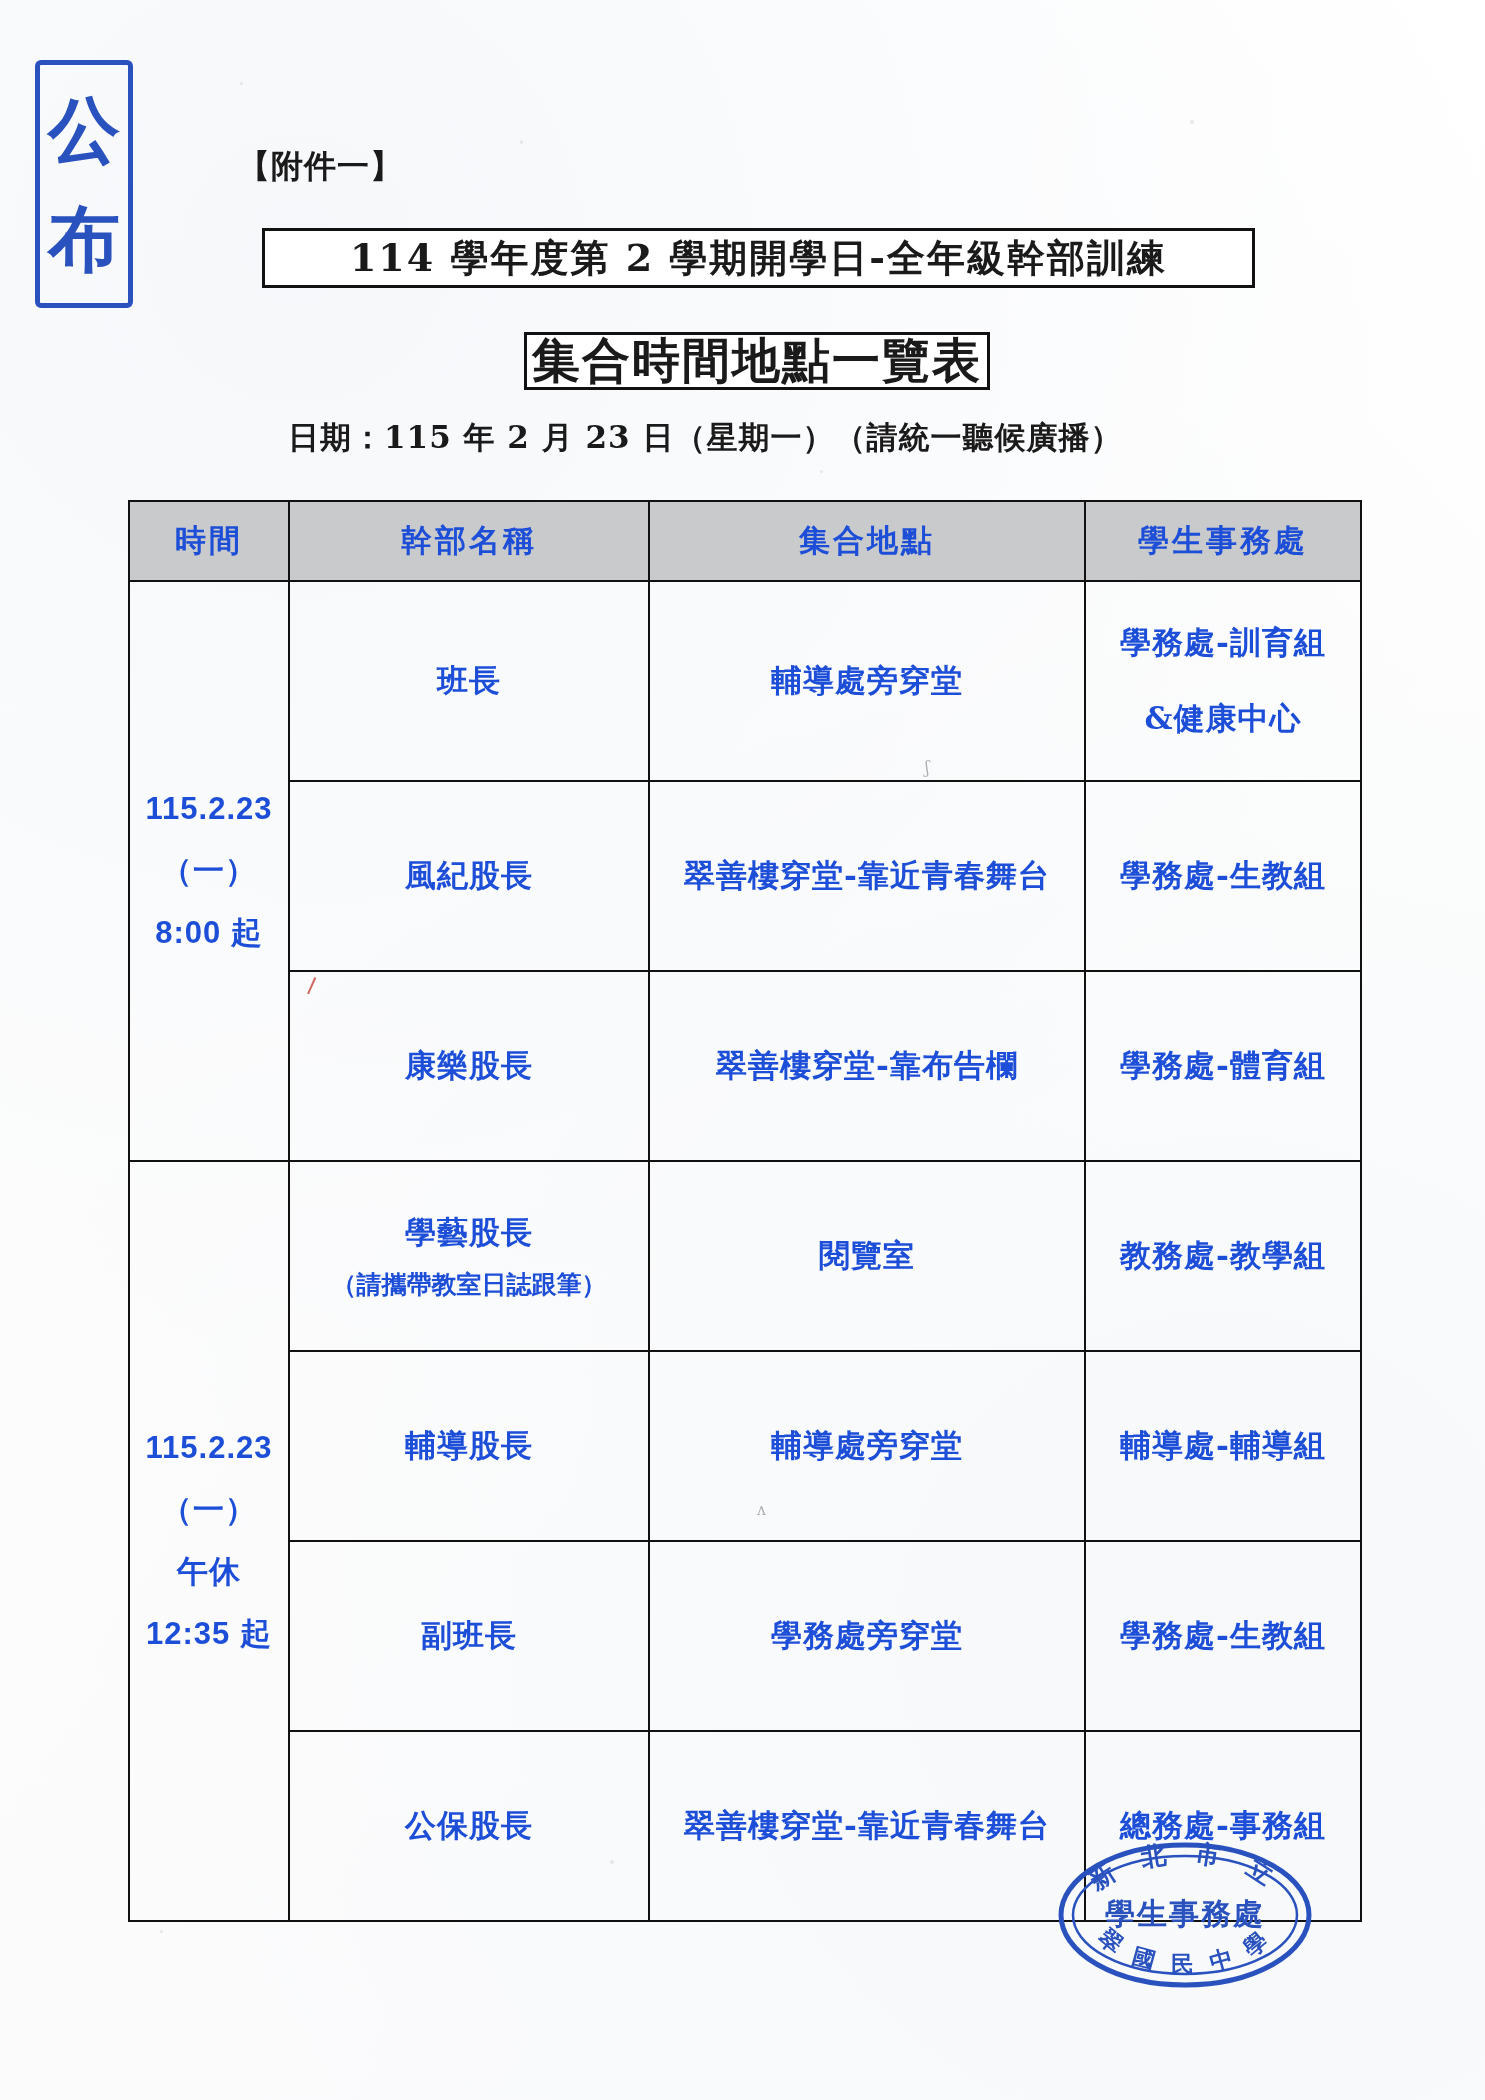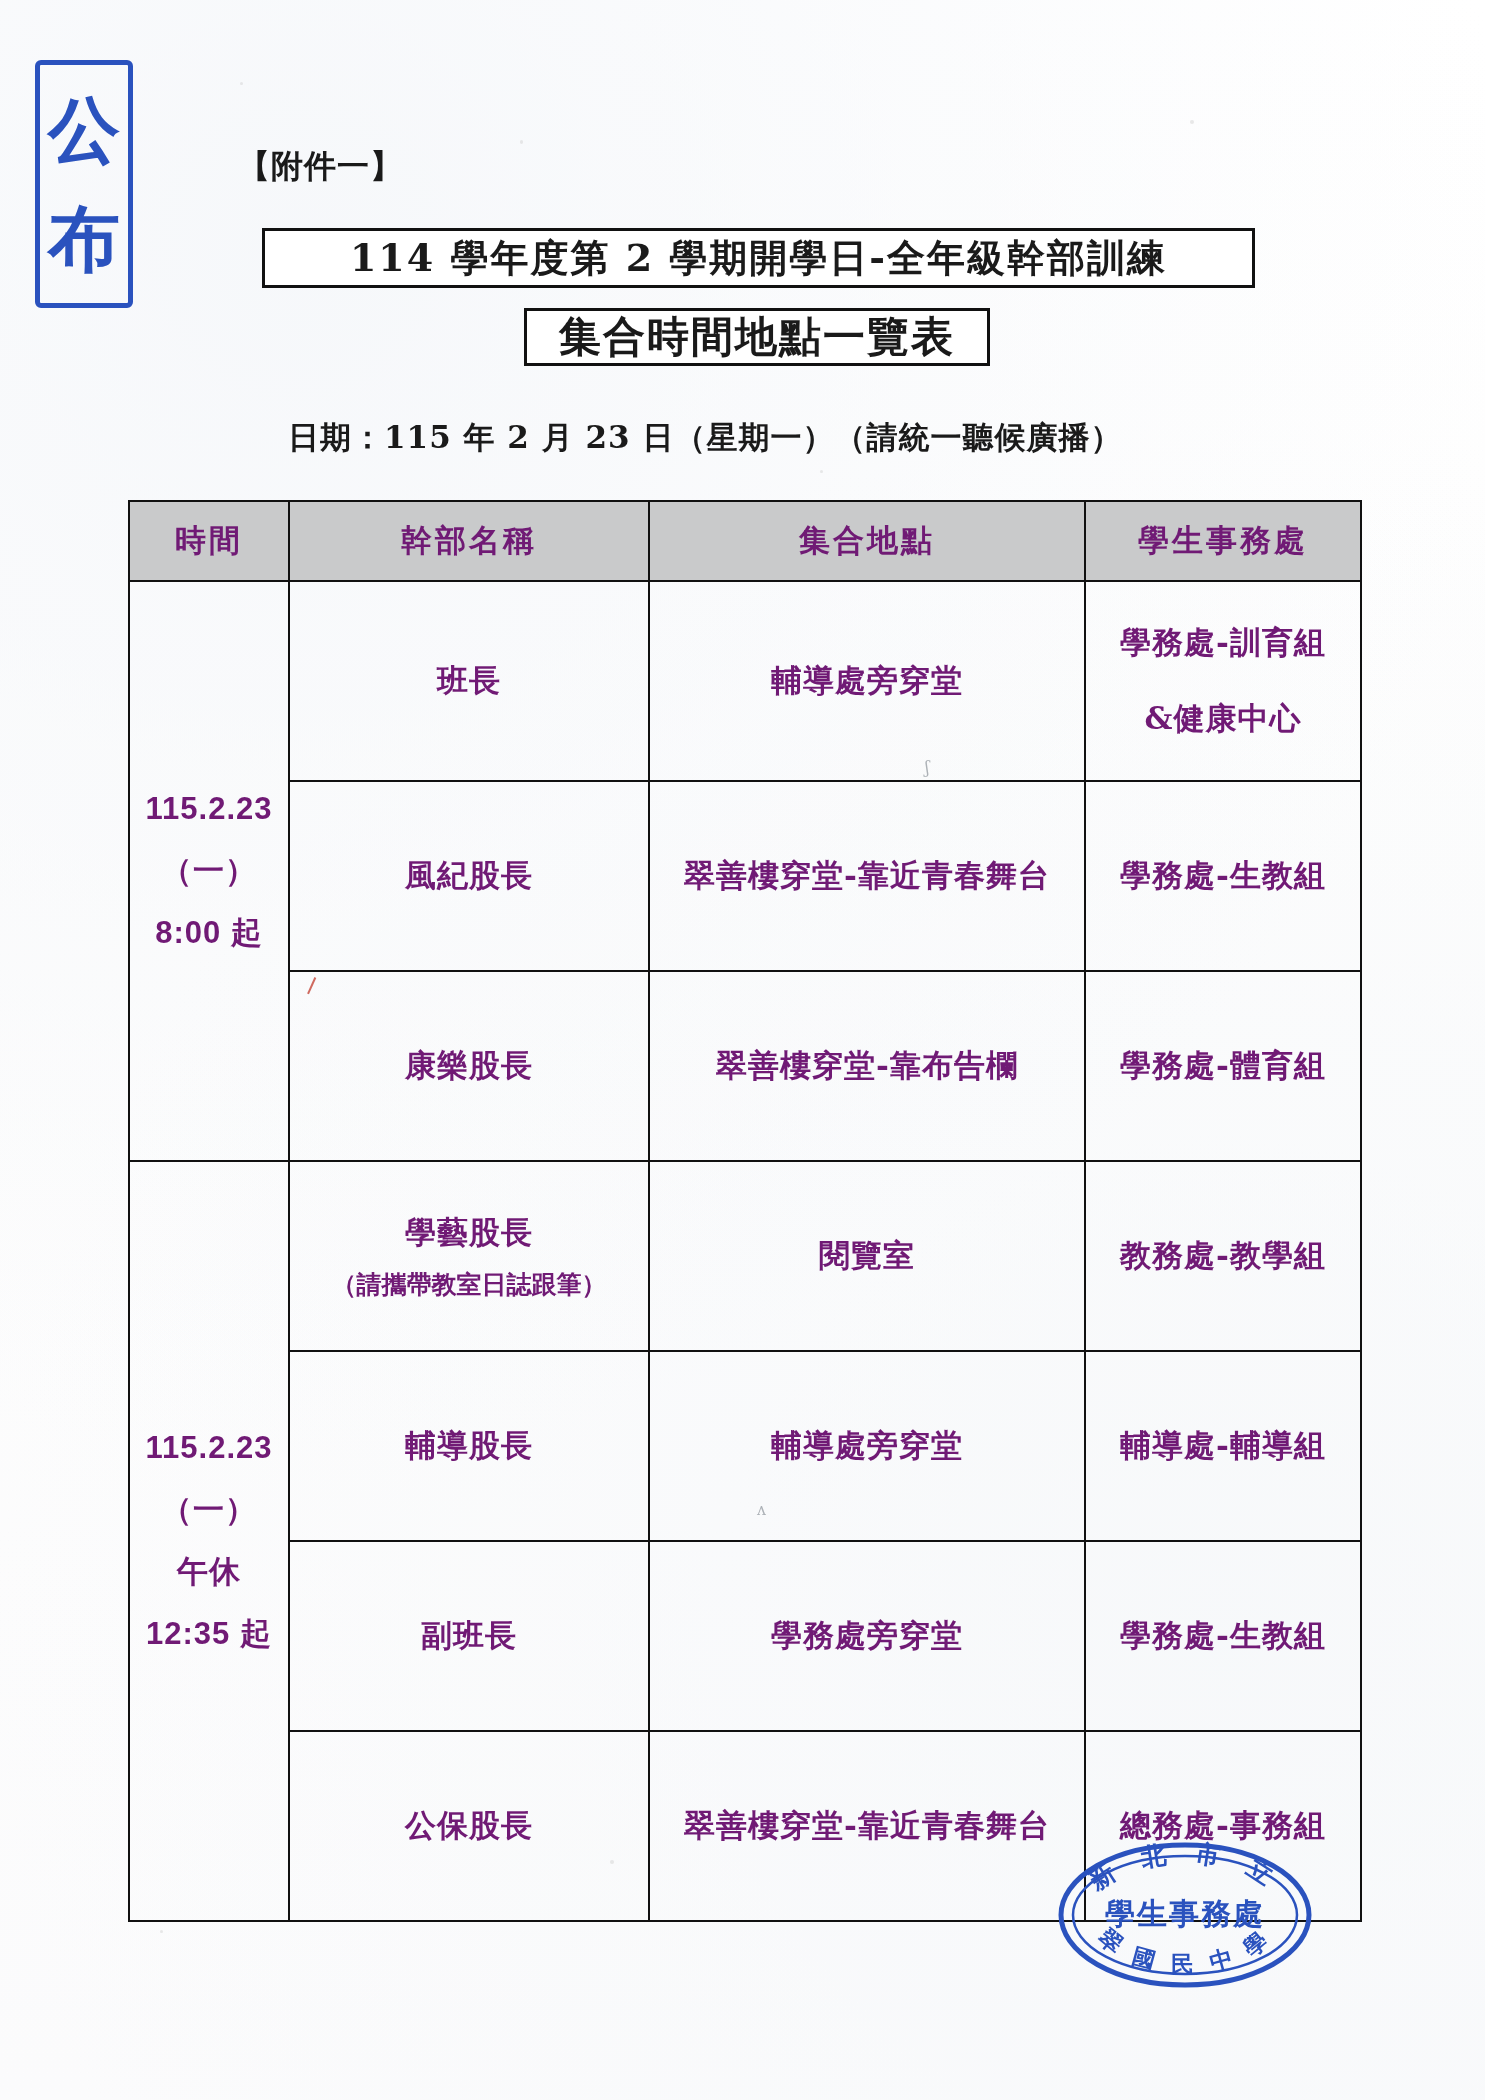--- a/index.html
+++ b/index.html
@@ -81,24 +81,24 @@
   }
   .title-box-1 {
     left: 262px;
     top: 228px;
     width: 993px;
     height: 60px;
     font-size: 38px;
   }
   .title-box-2 {
     left: 524px;
-    top: 308px;
+    top: 332px;
     width: 466px;
     height: 58px;
-    font-size: 42px;
+    font-size: 48px;
   }
 
   .date-line {
     position: absolute;
     left: 288px;
     top: 417px;
     font-size: 31px;
     font-weight: 700;
     letter-spacing: 1px;
     white-space: nowrap;
@@ -113,21 +113,21 @@
     border-collapse: collapse;
     table-layout: fixed;
     background: transparent;
   }
   table.schedule th,
   table.schedule td {
     border: 2px solid #111;
     text-align: center;
     vertical-align: middle;
     font-weight: 700;
-    color: #701a75;
+    color: #1d4ed8;
   }
   table.schedule th {
     background: #c9cacb;
     height: 76px;
     font-size: 31px;
     letter-spacing: 3px;
   }
   table.schedule td {
     font-size: 31px;
     letter-spacing: 1px;

